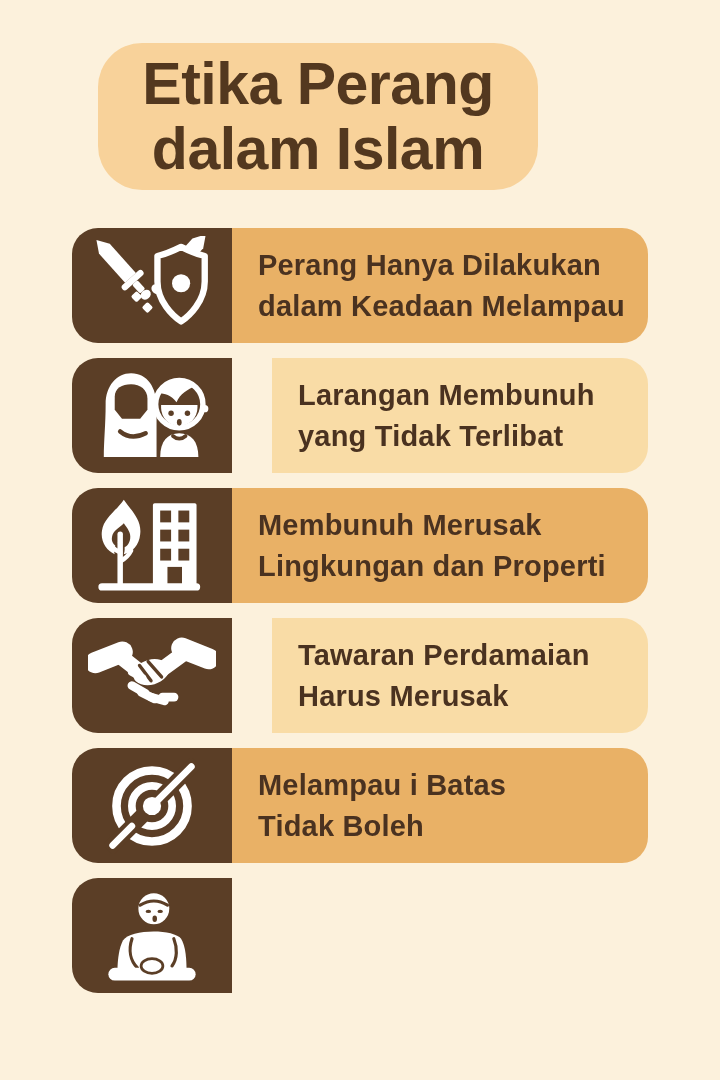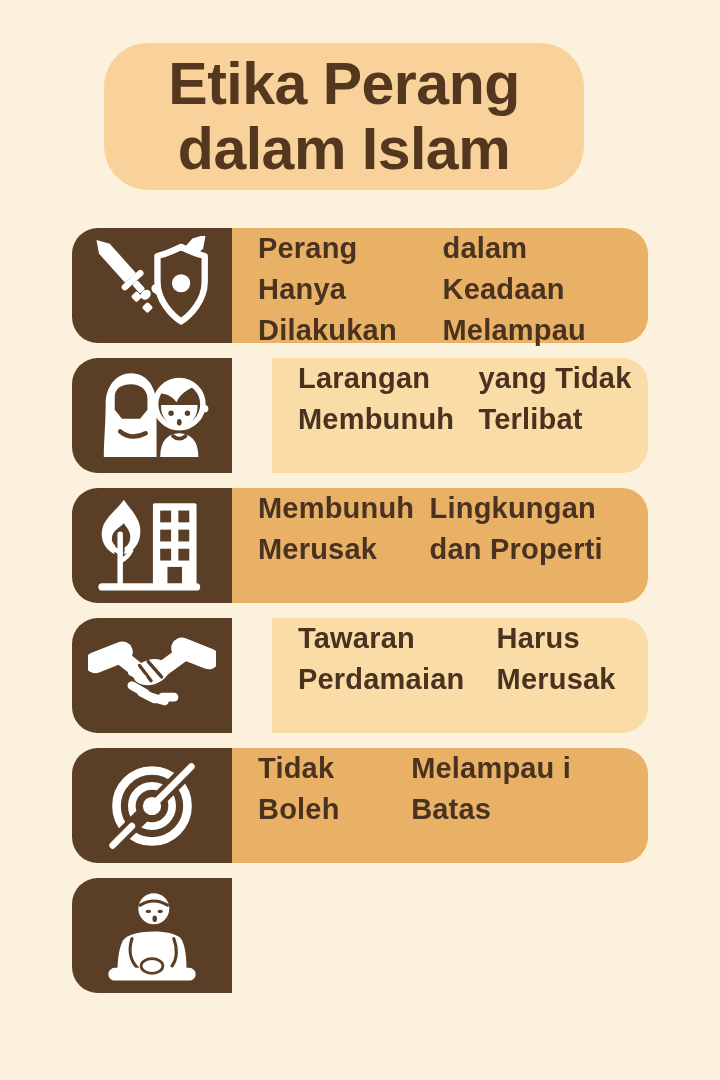--- a/index.html
+++ b/index.html
@@ -13,41 +13,41 @@
     --glyph:#FFFFFF;
   }
   *{box-sizing:border-box;}
   html,body{margin:0;padding:0;background:#e8e8e8;}
   .page{
     position:relative;width:720px;height:1080px;margin:0 auto;
     background:var(--bg);overflow:hidden;
     font-family:"Liberation Sans", sans-serif;
   }
   .title-card{
-    position:absolute;left:104px;top:43px;width:480px;height:147px;
+    position:absolute;left:98px;top:43px;width:440px;height:147px;
     background:var(--titleCard);border-radius:44px;
     display:flex;align-items:center;justify-content:center;text-align:center;
   }
   .title-card h1{
     margin:0;font-size:59px;line-height:65px;font-weight:800;
     color:var(--titleText);letter-spacing:-0.5px;
   }
   .title-card h1 span{display:block;}
   .rows{
     position:absolute;left:72px;top:228px;width:576px;
     display:flex;flex-direction:column;gap:15px;
   }
   .row{display:flex;height:115px;}
   .icon-box{
     flex:none;width:160px;height:115px;background:var(--brown);
     border-radius:26px 0 0 26px;
     display:flex;align-items:center;justify-content:center;
   }
   .card{
-    flex:1;display:flex;flex-direction:row;justify-content:center;
+    flex:1;display:flex;flex-direction:column;justify-content:center;
     padding-left:26px;padding-right:8px;border-radius:0 26px 26px 0;
   }
   .card.dark{background:var(--cardDark);}
   .card.light{background:var(--cardLight);margin-left:40px;}
   .card p{
     margin:0;font-size:29px;line-height:41px;font-weight:700;
     color:var(--bodyText);letter-spacing:0.2px;
   }
   svg{display:block;}
 </style>
@@ -178,22 +178,22 @@
         <svg width="96" height="96" viewBox="0 0 100 100">
           <circle cx="50" cy="50" r="37" fill="none" stroke="#FFFFFF" stroke-width="9"></circle>
           <circle cx="50" cy="50" r="21" fill="none" stroke="#FFFFFF" stroke-width="8"></circle>
           <line x1="4" y1="96" x2="96" y2="4" stroke="#5B3E26" stroke-width="16"></line>
           <line x1="50" y1="50" x2="91" y2="9" stroke="#FFFFFF" stroke-width="7" stroke-linecap="round"></line>
           <line x1="9" y1="91" x2="29" y2="71" stroke="#FFFFFF" stroke-width="7" stroke-linecap="round"></line>
           <circle cx="50" cy="50" r="9.5" fill="#FFFFFF"></circle>
         </svg>
       </div>
       <div class="card dark">
+        <p>Melampau i Batas</p>
         <p>Tidak Boleh</p>
-        <p>Melampau i Batas</p>
       </div>
     </section>
 
     <section class="row">
       <div class="icon-box">
         <svg width="116" height="100" viewBox="0 0 120 110">
           <circle cx="62" cy="25" r="17" fill="#FFFFFF"></circle>
           <path d="M47 21 Q62 12 77 21" stroke="#5B3E26" stroke-width="3.5" fill="none" stroke-linecap="round"></path>
           <ellipse cx="56" cy="28" rx="3" ry="1.8" fill="#5B3E26"></ellipse>
           <ellipse cx="69" cy="28" rx="3" ry="1.8" fill="#5B3E26"></ellipse>

